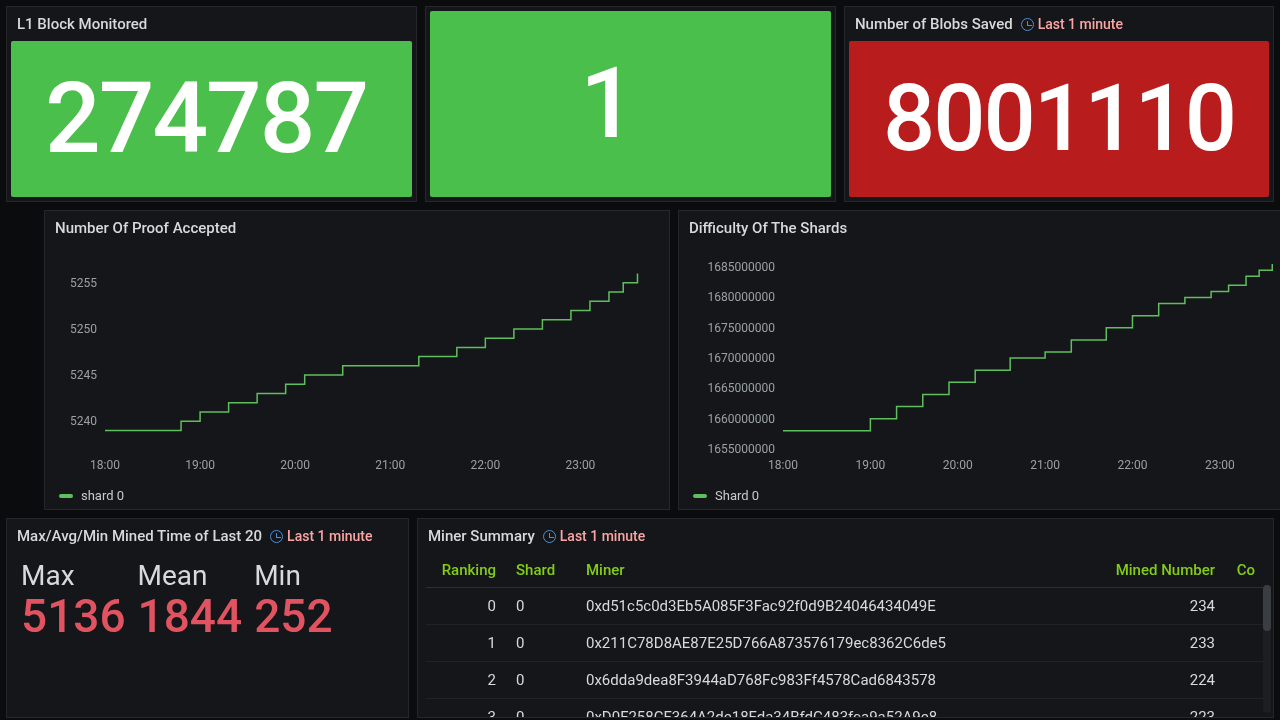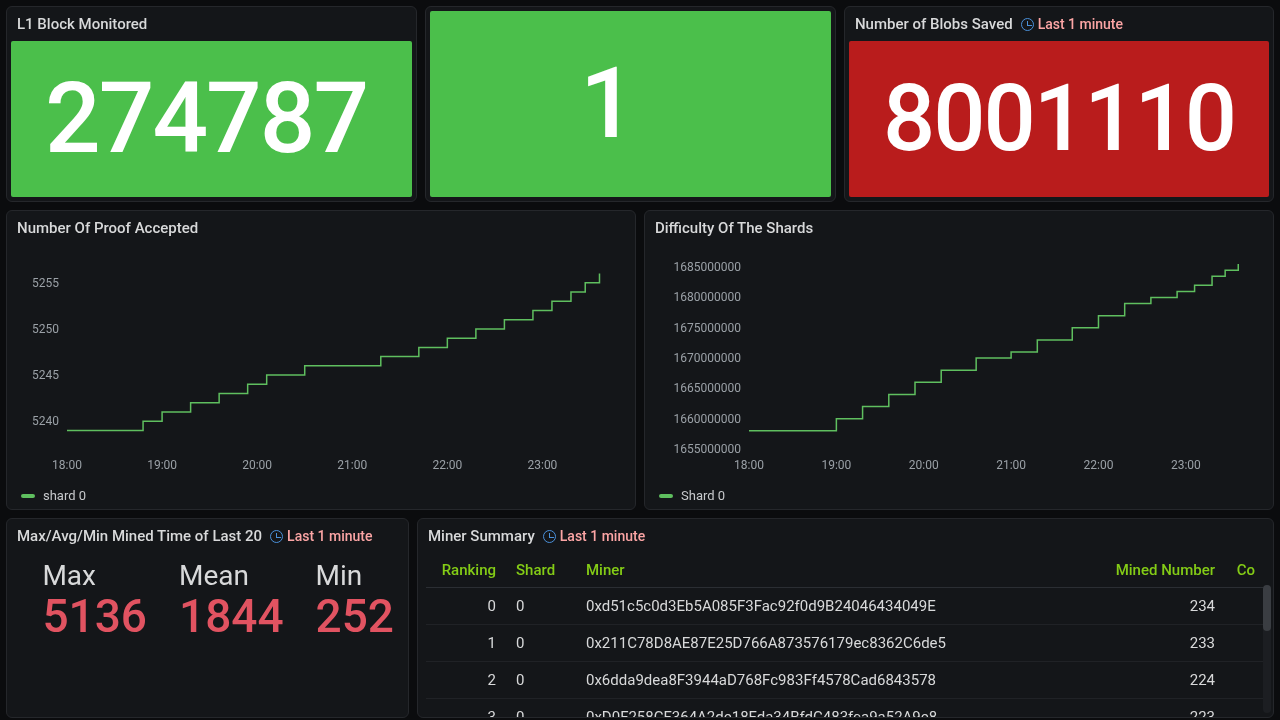--- a/index.html
+++ b/index.html
@@ -9,21 +9,21 @@
     font-family: -apple-system, BlinkMacSystemFont, "Segoe UI", Roboto, sans-serif;
     width: 1280px;
     height: 720px;
     overflow: hidden;
     padding: 6px;
   }
   .row { display: flex; gap: 8px; margin-bottom: 8px; }
   .panel {
     background: #141619;
     border: 1px solid #25272b;
-    border-radius: 6px;
+    border-radius: 0;
     display: flex;
     flex-direction: column;
   }
   .panel-title {
     font-size: 15px;
     font-weight: 500;
     color: #d8d9da;
     padding: 8px 10px 4px 10px;
     display: flex;
     align-items: center;
@@ -86,23 +86,22 @@
     color: #c7c9cc;
   }
   .legend-swatch {
     width: 14px; height: 4px;
     background: #5fbf5f;
     border-radius: 2px;
   }
 
   .stats3 {
     display: flex;
-    gap: 32px;
+    gap: 12px;
     padding: 10px 14px 14px 14px;
-    justify-content: flex-end;
   }
   .stat3-col { display: flex; flex-direction: column; }
   .stat3-label {
     font-size: 28px;
     color: #d8d9da;
     font-weight: 400;
   }
   .stat3-value {
     font-size: 46px;
     font-weight: 500;
@@ -174,21 +173,21 @@
         <span>Last 1 minute</span>
       </span>
     </div>
     <div class="big-stat stat-red">
       <span class="big-stat-value" style="font-size:92px;">8001110</span>
     </div>
   </div>
 </div>
 
 <div class="row" style="height:300px;">
-  <div class="panel" style="flex:1;">
+  <div class="panel" style="flex:1;margin-left:38px;">
     <div class="panel-title">
       <span>Number Of Proof Accepted</span>
     </div>
     <div class="chart-body">
       <svg id="svg-proof" width="600" height="230">
           <text class="axis-tick" x="40" y="178.2857142857143" text-anchor="end">5240</text>
           <text class="axis-tick" x="40" y="132.0952380952381" text-anchor="end">5245</text>
           <text class="axis-tick" x="40" y="85.9047619047619" text-anchor="end">5250</text>
           <text class="axis-tick" x="40" y="39.71428571428572" text-anchor="end">5255</text>
           <text class="axis-tick" x="48" y="222" text-anchor="middle">18:00</text>

